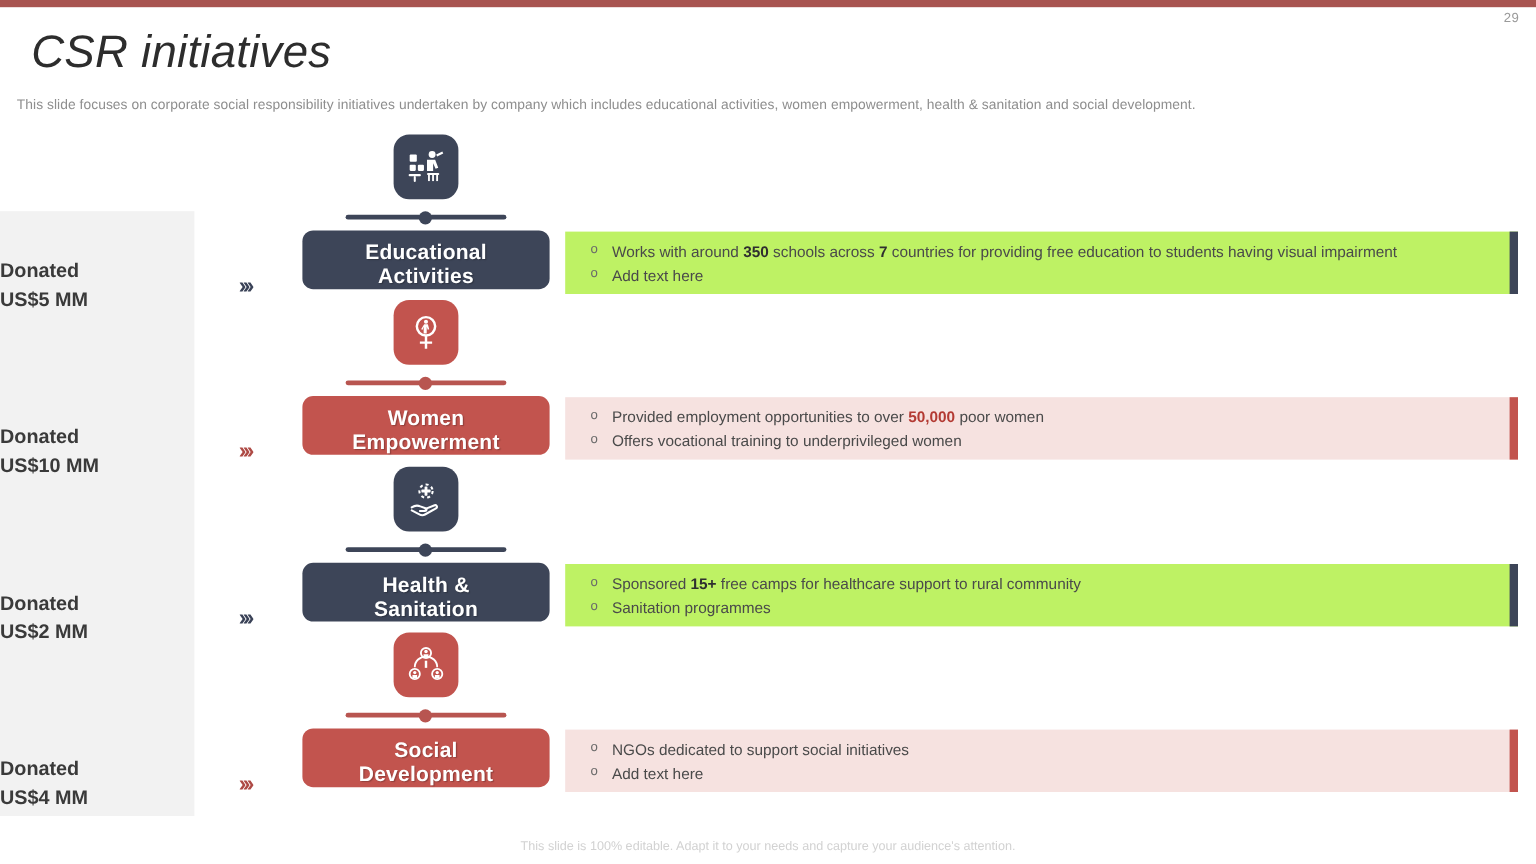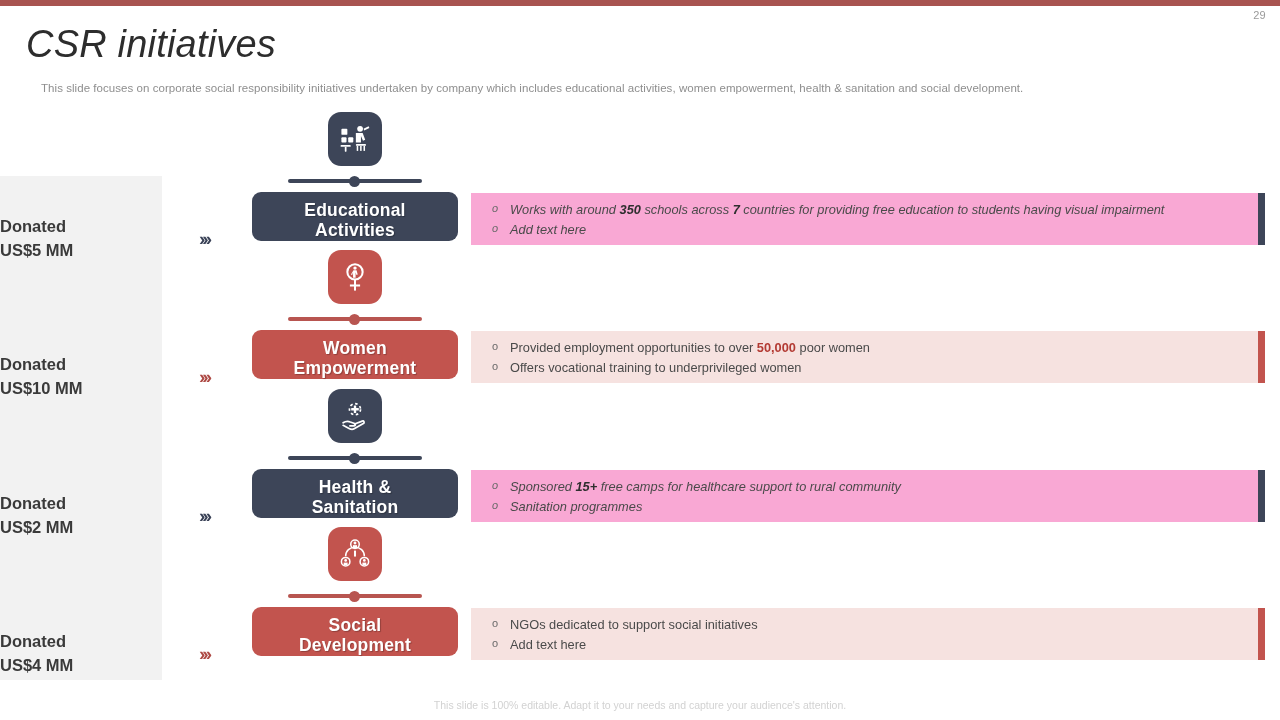--- a/index.html
+++ b/index.html
@@ -33,21 +33,21 @@
     font-size: 38px;
     font-weight: 300;
     color: #2d2d2d;
     letter-spacing: 0.2px;
     line-height: 1.1;
     font-style: italic;
   }
   .page-subtitle {
     position: absolute;
     top: 82px;
-    left: 41px;
+    left: 14px;
     font-size: 11.5px;
     color: #8e8e8e;
     letter-spacing: 0.05px;
     white-space: nowrap;
   }
   .left-panel {
     position: absolute;
     left: 0;
     top: 176px;
     width: 162px;
@@ -166,21 +166,21 @@
   .label-box.red  { background: #c2544e; }
 
   .content {
     position: absolute;
     left: 471px;
     top: 17px;
     width: 794px;
     height: 52px;
     padding: 7px 16px 0 18px;
   }
-  .content.dark { background: #f9a8d4; font-style: italic; }
+  .content.dark { background: #bef264; }
   .content.red  { background: #f6e2e0; }
   .accent {
     position: absolute;
     right: 0;
     top: 0;
     width: 7px;
     height: 52px;
   }
   .accent.dark { background: #3d4558; }
   .accent.red  { background: #c2544e; }

